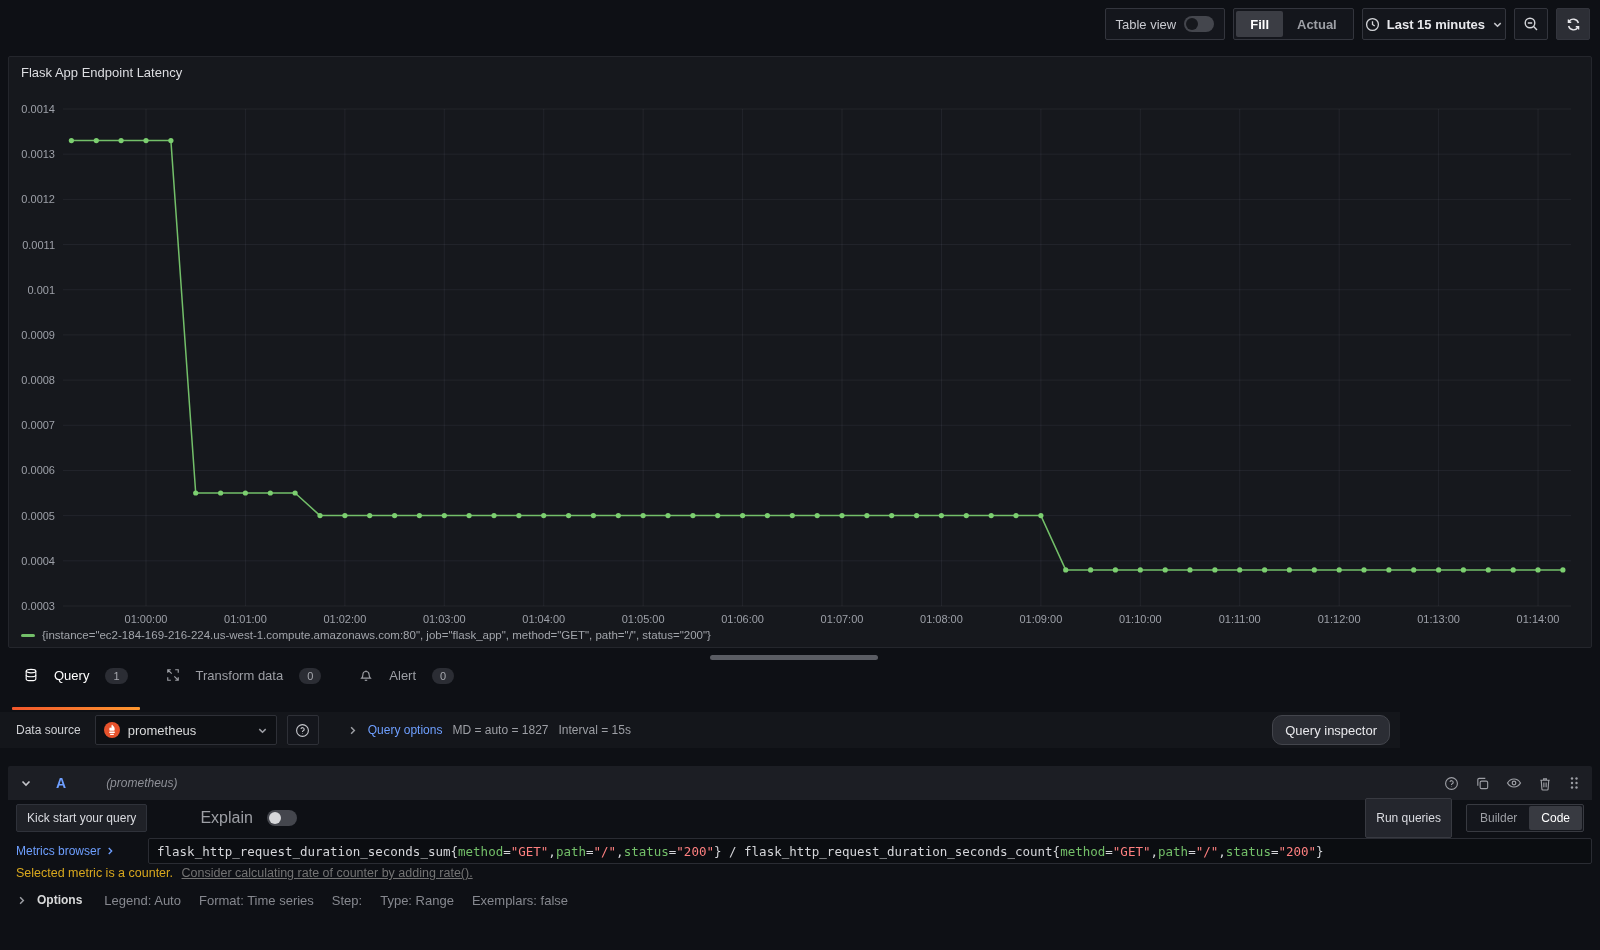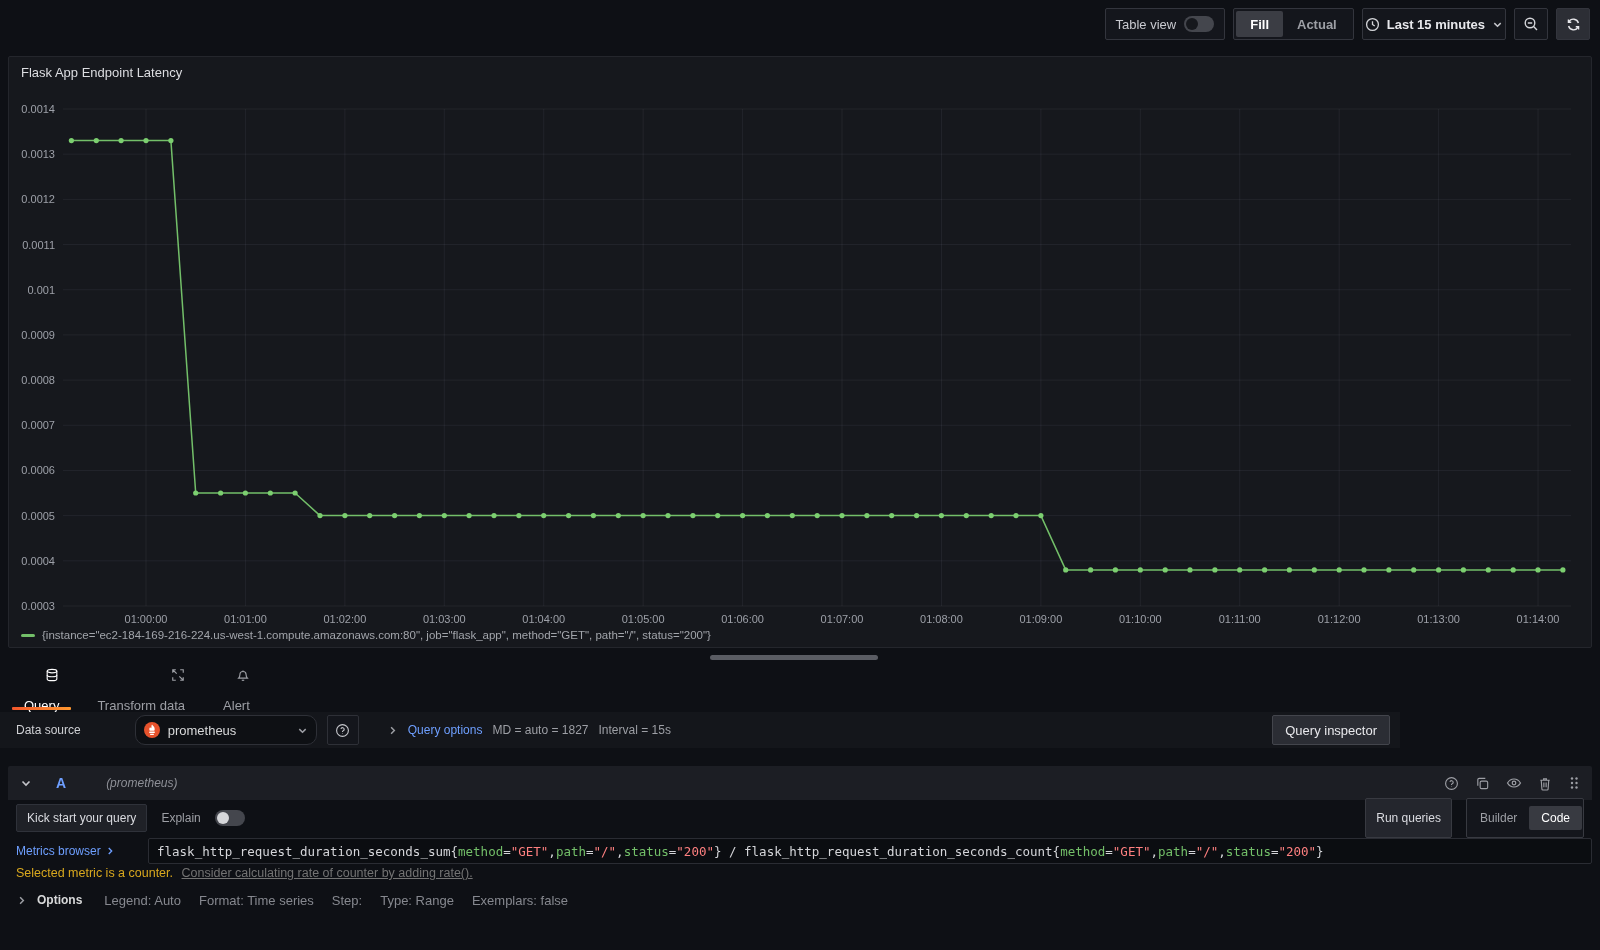--- a/index.html
+++ b/index.html
@@ -36,62 +36,62 @@
   .legend { position:absolute; left:12px; top:572px; display:flex; align-items:center; gap:7px;
     font-size:11.5px; color:#a2a5ab; }
   .legend-swatch { width:14px; height:3px; border-radius:2px; display:inline-block; }
 
   
   .hscrollbar { position:absolute; left:710px; top:655px; width:168px; height:5px;
     border-radius:3px; background:#5a5c63; }
 
   
   .tabs { position:absolute; left:12px; top:668px; height:40px; display:flex; gap:14px; }
-  .tab { position:relative; display:flex; align-items:flex-end; gap:16px; padding:0 12px;
-    font-size:13px; color:#9d9fa5; cursor:pointer;flex-direction:column; }
+  .tab { position:relative; display:flex; align-items:flex-start; gap:16px; padding:0 12px;
+    font-size:13px; color:#9d9fa5; cursor:pointer; }
   .tab .t-label { font-weight:500; }
   .tab.active { color:#ffffff; }
   .tab.active::after { content:""; position:absolute; left:0; right:0; bottom:-2px; height:3px;
     border-radius:1px; background:linear-gradient(90deg,#f2572b,#ff9830); }
   .badge { background:#2b2d34; color:#a6a8ae; font-size:11px; border-radius:9px;
     padding:1px 8px; line-height:14px; }
   .tab svg { flex:0 0 auto; }
 
   
   .ds-row { position:absolute; left:0; top:712px; width:1400px; height:36px; background:#14161b;
     display:flex; align-items:center; padding:0 10px 0 16px; gap:10px; }
   .ds-label { font-size:12px; font-weight:500; color:#cfd0d4; margin-right:4px; }
-  .ds-select { width:182px; height:30px; background:#0e1014; border:1px solid #2e3037; border-radius:10px;
-    display:flex; align-items:center; gap:8px; padding:0 8px; cursor:pointer;margin-left:40px; }
+  .ds-select { width:182px; height:30px; background:#0e1014; border:1px solid #2e3037; border-radius:2px;
+    display:flex; align-items:center; gap:8px; padding:0 8px; cursor:pointer; }
   .ds-select .ds-name { font-size:13px; color:#d8d9da; flex:1; }
   .help-btn { width:32px; height:30px; background:#14161c; border:1px solid #2e3037; border-radius:2px;
     display:flex; align-items:center; justify-content:center; cursor:pointer; color:#c5c6cb; }
   .qo-group { display:flex; align-items:center; gap:10px; margin-left:18px; }
   .qo-link { color:#6e9fff; font-size:12px; font-weight:500; cursor:pointer; }
   .qo-meta { color:#9d9fa5; font-size:12px; }
   .spacer { flex:1; }
-  .qi-btn { height:30px; padding:0 12px; background:#2b2d34; border:1px solid #43454c; border-radius:2px;
+  .qi-btn { height:30px; padding:0 12px; background:#2b2d34; border:1px solid #43454c; border-radius:10px;
     color:#e8e8ec; font-size:13px; font-weight:500; cursor:pointer; font-family:inherit; }
 
   
   .q-header { position:absolute; left:8px; top:766px; width:1584px; height:34px; background:#1c1e24;
     border-radius:2px 2px 0 0; display:flex; align-items:center; gap:10px; padding:0 12px; cursor:pointer; }
   .q-ref { color:#6e9fff; font-size:14px; font-weight:700; margin-left:14px; }
   .q-ds-hint { color:#8e9097; font-size:12px; font-style:italic; margin-left:30px; }
   .q-header-icons { margin-left:auto; display:flex; align-items:center; gap:16px; color:#9d9fa5; }
   .q-header-icons .hicon { cursor:pointer; display:flex; }
 
   .q-toolbar { position:absolute; left:8px; top:804px; width:1584px; height:28px;
     display:flex; align-items:center; gap:14px; padding:0 8px; }
   .kick-btn { height:28px; padding:0 10px; background:#1f2127; border:1px solid #2f323a; border-radius:2px;
     color:#dadbe0; font-size:12px; font-weight:500; cursor:pointer; font-family:inherit; }
-  .explain-lbl { font-size:12px; color:#9d9fa5; }
+  .explain-lbl { font-size:16px; color:#9d9fa5;margin-left:39px; }
   .run-btn { height:40px; padding:0 10px; background:#24262d; border:1px solid #383a41; border-radius:2px;
     color:#dadbe0; font-size:12px; font-weight:500; cursor:pointer; font-family:inherit; }
-  .bc-group { height:40px; display:flex; align-items:center; border:1px solid #383a41; border-radius:2px;
+  .bc-group { height:28px; display:flex; align-items:center; border:1px solid #383a41; border-radius:2px;
     background:#14161c; padding:1px; }
   .bc-item { height:24px; display:flex; align-items:center; padding:0 12px; font-size:12px; font-weight:500;
     color:#9d9fa5; cursor:pointer; border-radius:2px; }
   .bc-item.active { background:#383a41; color:#ffffff; }
 
   .q-editor-row { position:absolute; left:8px; top:838px; width:1584px; height:26px;
     display:flex; align-items:center; }
   .mb-link { width:140px; font-size:12px; font-weight:500; color:#6e9fff; cursor:pointer; padding-left:8px;
     display:flex; align-items:center; gap:4px; }
   .code-box { flex:1; height:26px; background:#0b0d11; border:1px solid #2a2c33; border-radius:2px;

